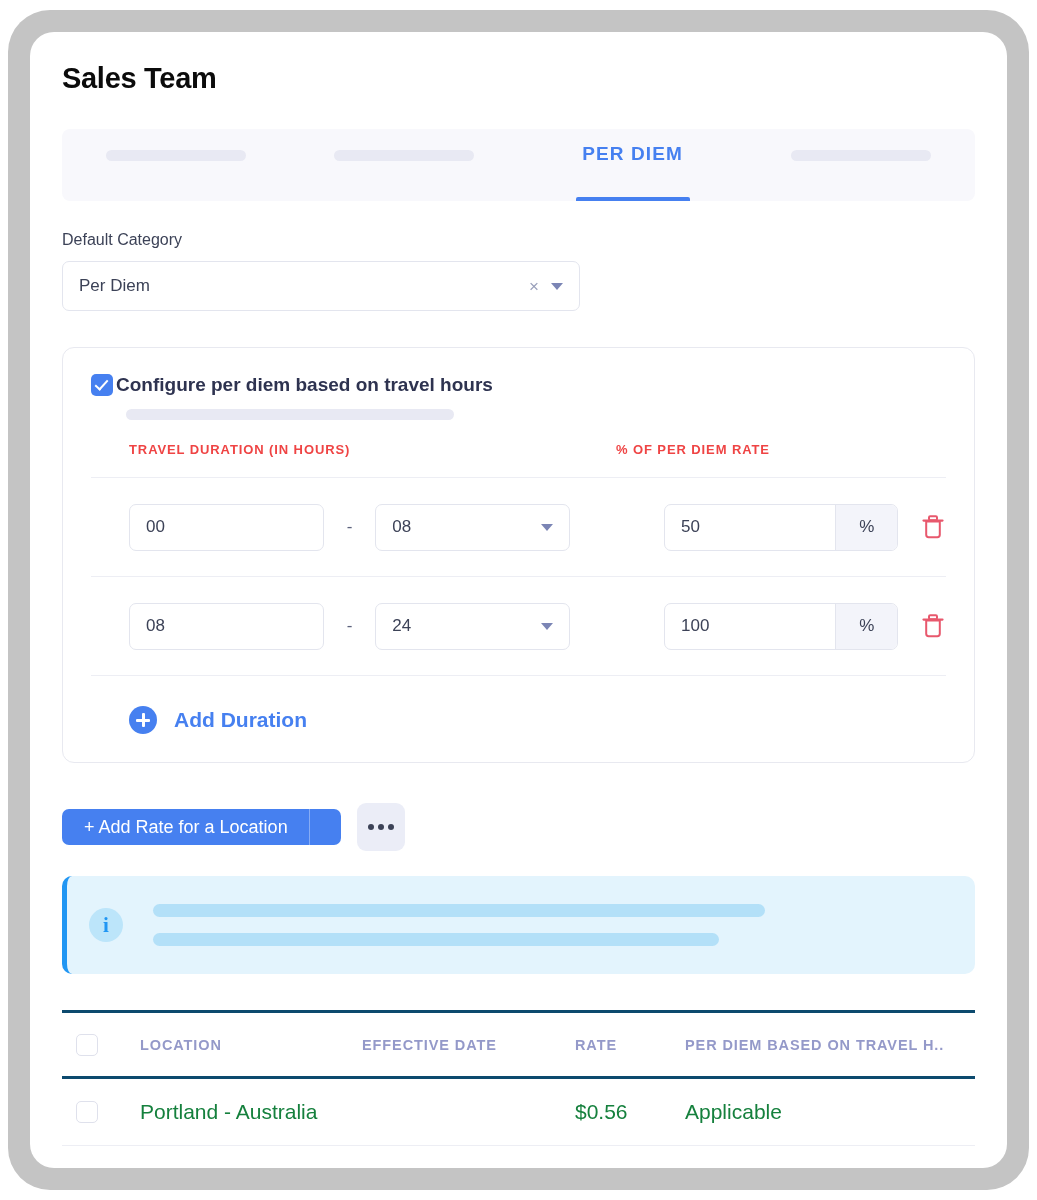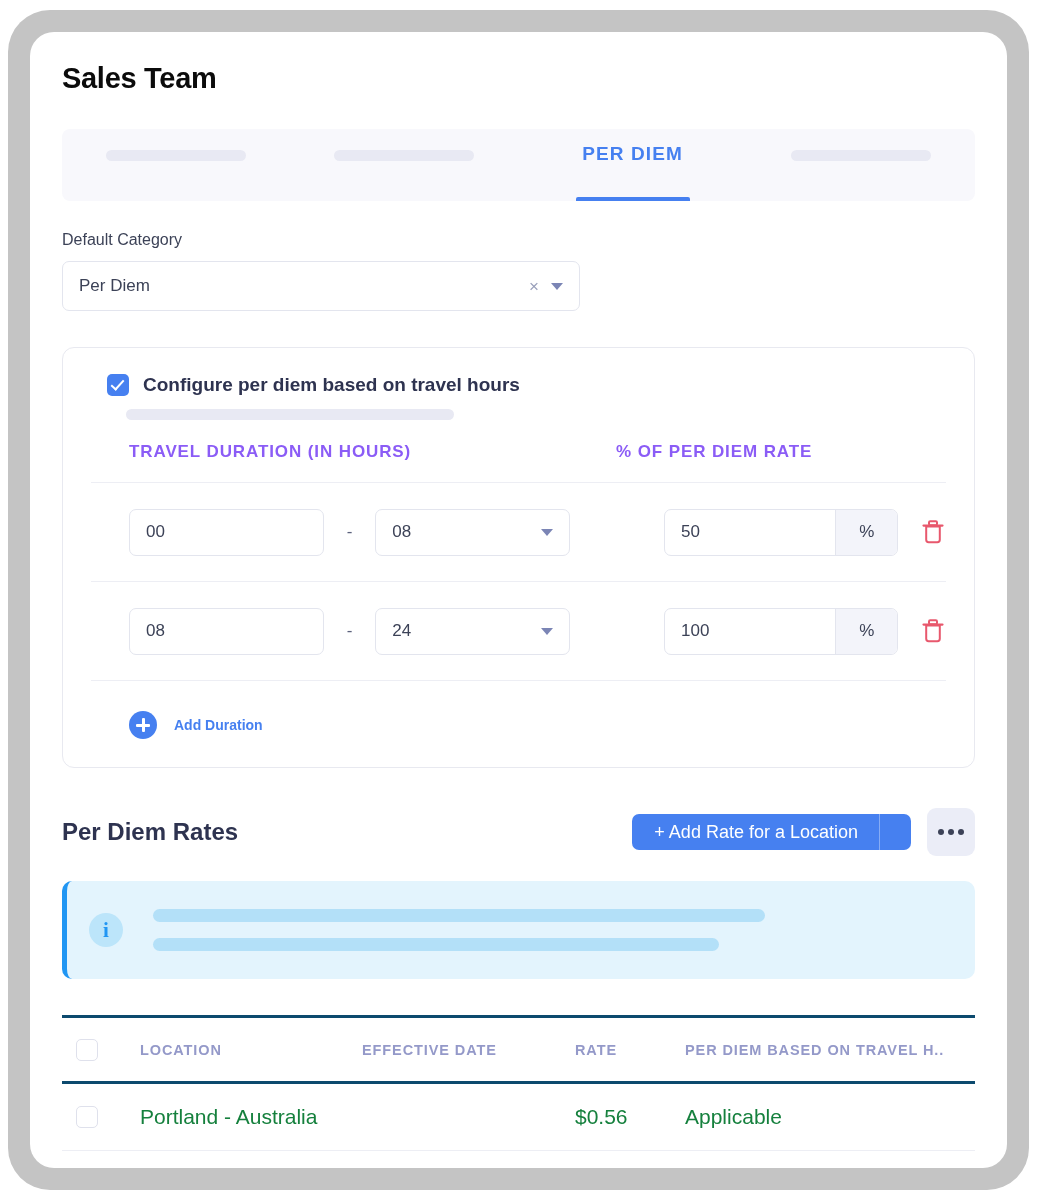--- a/index.html
+++ b/index.html
@@ -127,21 +127,21 @@
     border-top: 7px solid #7b85b5;
   }
 
   
   .config-card {
     margin: 36px 32px 0 32px;
     border: 1px solid #e8e9f0;
     border-radius: 12px;
     padding: 26px 28px 22px 28px;
   }
-  .config-head { display: flex; align-items: flex-end; gap: 14px; margin-left: 16px; }
+  .config-head { display: flex; align-items: flex-end; gap: 3px; }
   .checkbox {
     width: 22px; height: 22px;
     background: #4680f0;
     border-radius: 5px;
     position: relative;
     flex: none;
   }
   .checkbox::after {
     content: "";
     position: absolute;
@@ -165,24 +165,24 @@
 
   
   .dur-header {
     display: flex;
     align-items: center;
     margin: 22px 0 0 0;
     padding: 0 0 20px 0;
     border-bottom: 1px solid #edeef4;
   }
   .dur-col-head {
-    font-size: 17px;
+    font-size: 13px;
     font-weight: bold;
     letter-spacing: 0.9px;
-    color: #8b5cf6;
+    color: #ef4444;
   }
   .col-duration { width: 525px; padding-left: 38px; }
   .col-percent { flex: 1; }
 
   .dur-row {
     display: flex;
     align-items: center;
     height: 99px;
     border-bottom: 1px solid #edeef4;
     padding-left: 38px;
@@ -261,21 +261,21 @@
   .plus-circle::before, .plus-circle::after {
     content: "";
     position: absolute;
     background: #fff;
     border-radius: 1px;
   }
   .plus-circle::before { left: 7px; top: 12.5px; width: 14px; height: 3px; }
   .plus-circle::after  { top: 7px; left: 12.5px; height: 14px; width: 3px; }
   .add-duration-label {
     color: #4680f0;
-    font-size: 14px;
+    font-size: 21px;
     font-weight: bold;
   }
 
   
   .rates-head {
     margin: 40px 32px 0 32px;
     display: flex;
     align-items: center;
   }
   .rates-title {
@@ -475,21 +475,20 @@
           </div>
         </div>
 
         <div class="add-duration">
           <div class="plus-circle"></div>
           <span class="add-duration-label">Add Duration</span>
         </div>
       </div>
 
       <div class="rates-head">
-        <div class="rates-title">Per Diem Rates</div>
         <div class="btn-primary">
           <span class="btn-primary-label">+ Add Rate for a Location</span>
           <span class="btn-primary-caretzone"></span>
         </div>
         <div class="btn-more">
           <span></span>
           <span></span>
           <span></span>
         </div>
       </div>

